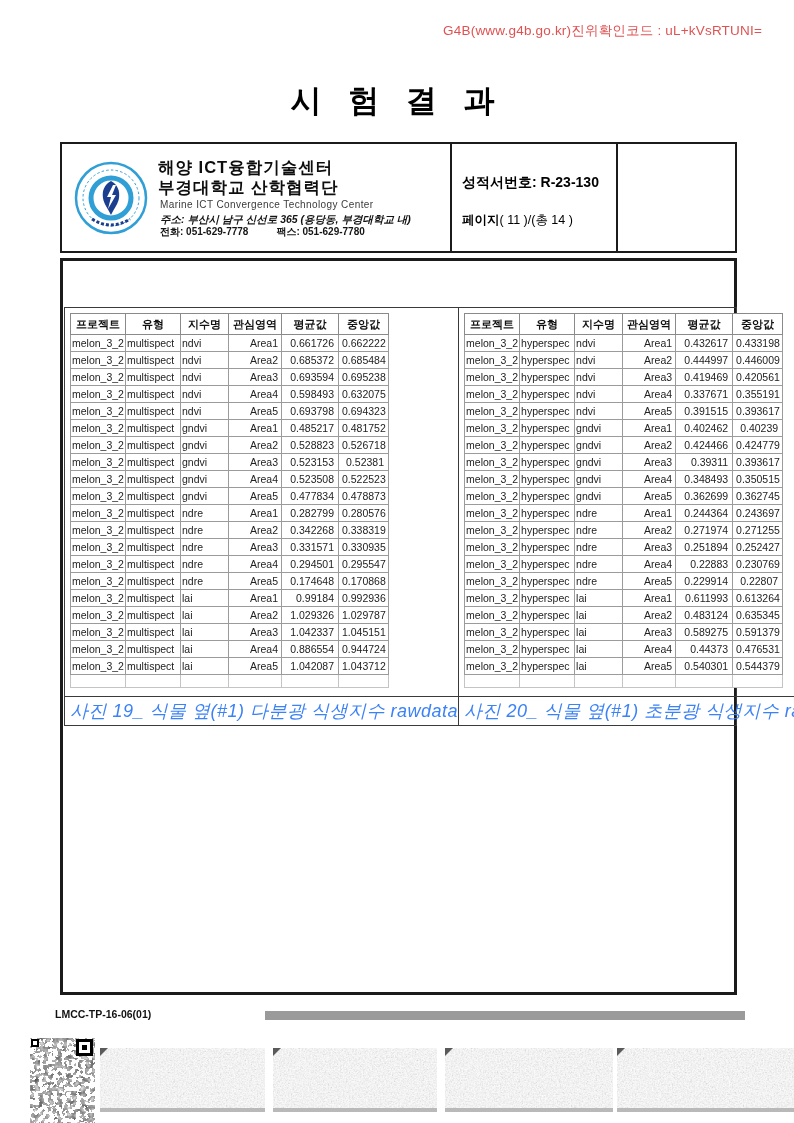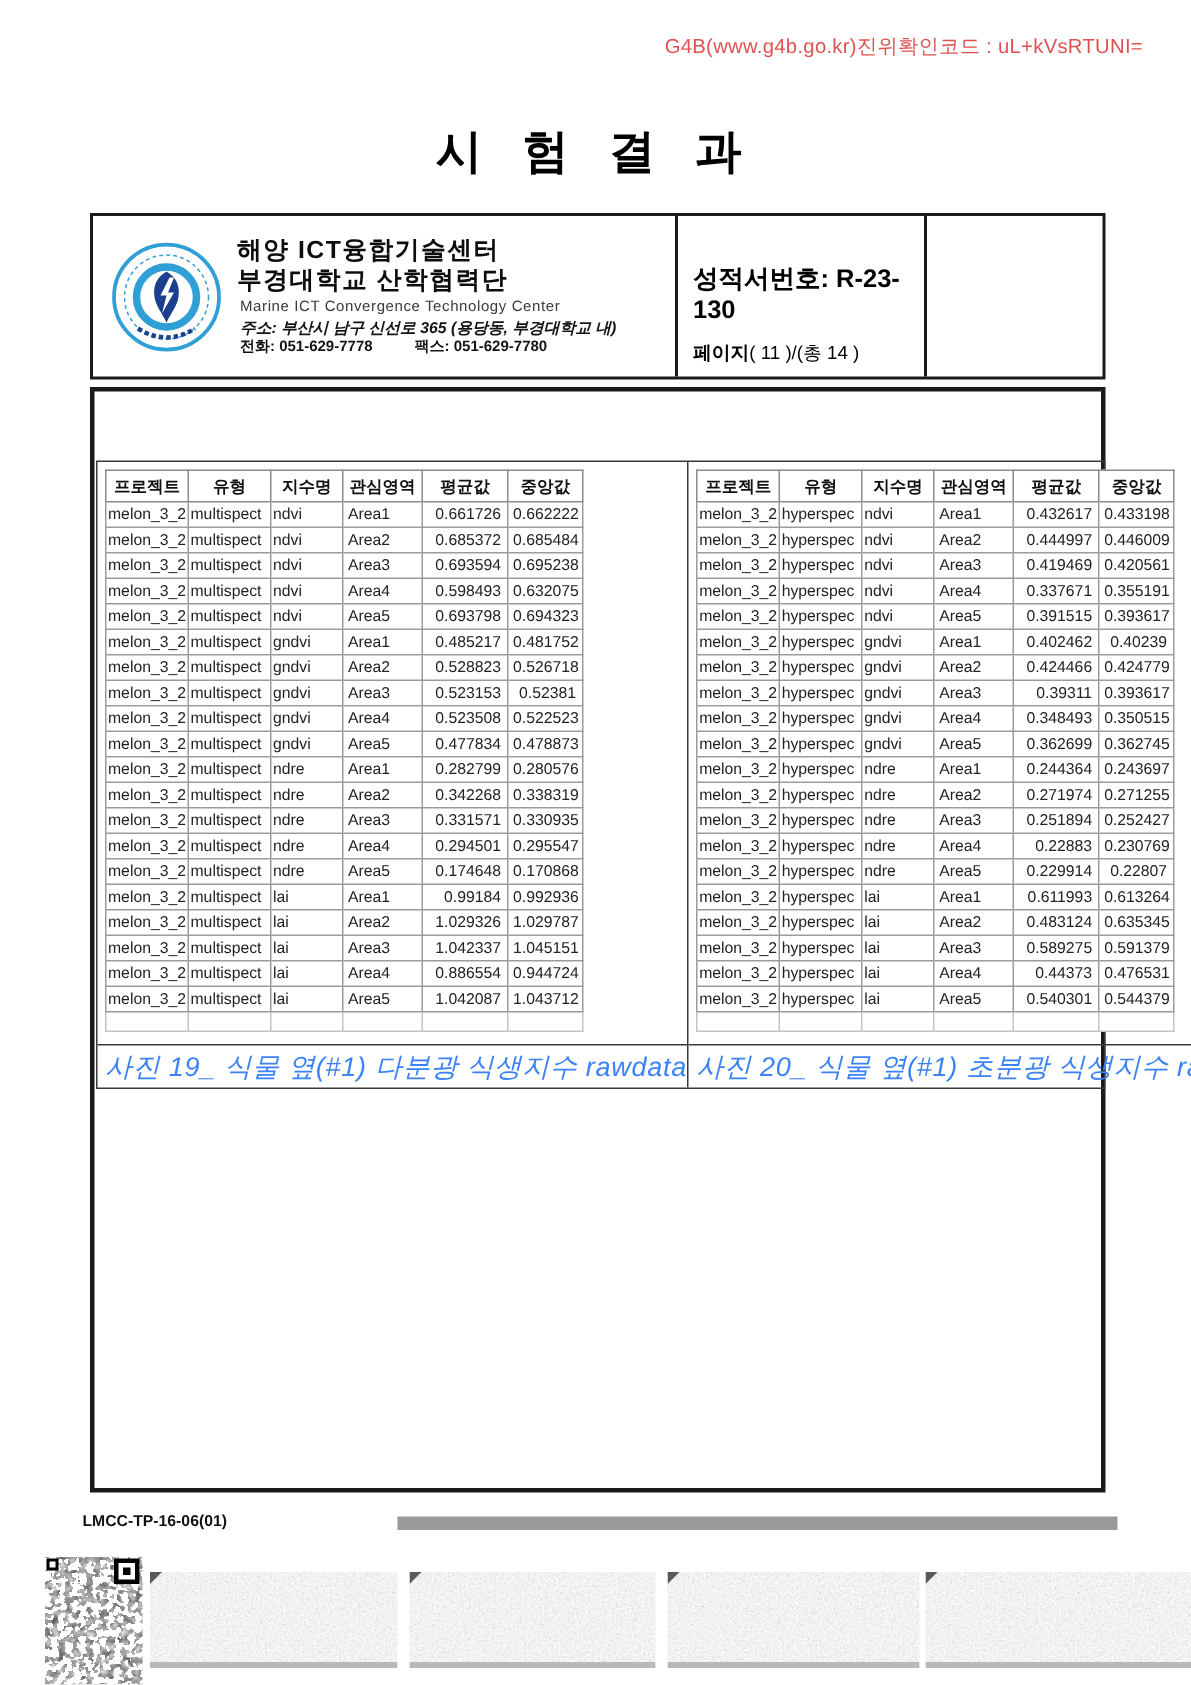--- a/index.html
+++ b/index.html
@@ -24,21 +24,21 @@
   .hcell-org { width:388px; display:flex; align-items:center; padding:6px 4px 6px 12px; }
   .hcell-report { width:166px; border-left:2px solid #1b1b1b; padding:30px 6px 6px 10px; }
   .hcell-empty { flex:1; border-left:2px solid #1b1b1b; }
   .logo-wrap { width:74px; height:74px; flex:0 0 74px; margin-right:10px; }
   .org-lines { line-height:1.25; }
   .org-kr { font-size:16.5px; font-weight:bold; color:#0d0d0d; letter-spacing:1px; }
   .org-en { font-size:10px; color:#3a3a3a; letter-spacing:0.4px; margin:1px 0 1px 2px; }
   .org-addr { font-size:10.5px; font-weight:bold; color:#141414; margin-left:2px;font-style:italic; }
   .org-tel { font-size:10px; font-weight:bold; color:#141414; margin-left:2px; }
   .org-tel .gap { display:inline-block; width:28px; }
-  .report-no { font-size:17px; font-weight:bold; color:#000; margin-bottom:10px; }
+  .report-no { font-size:14px; font-weight:bold; color:#000; margin-bottom:20px; }
   .page-line { font-size:12.5px; color:#000; }
   .page-line .b { font-weight:bold; }
   
   .main-box {
     position:absolute; left:60px; top:258px; width:677px; height:737px;
     border:3px solid #1b1b1b; background:#fff;
   }
   .section-title { font-size:13px; font-weight:bold; margin:13px 0 0 10px; letter-spacing:1px; }
   .panels {
     position:absolute; left:1px; top:46px; width:673px;
@@ -56,21 +56,21 @@
   table.data { border-collapse:collapse; table-layout:fixed; width:318px; background:#fff; }
   table.data th, table.data td {
     border:1px solid #9b9b9b; font-size:10.5px; color:#222;
     height:17px; padding:0 3px; overflow:hidden; white-space:nowrap;
   }
   table.data th {
     font-weight:bold; text-align:center; height:21px; font-size:11px;
     border-color:#8a8a8a; color:#111;
   }
   table.data td:nth-child(1), table.data td:nth-child(2), table.data td:nth-child(3) { text-align:left; padding:0 1px; }
-  table.data td:nth-child(4) { text-align:left; }
+  table.data td:nth-child(4) { text-align:right; }
   table.data td:nth-child(5), table.data td:nth-child(6) { text-align:right; padding-right:4px; }
   table.data tr.empty-row td { height:13px; border-color:#c4c4c4; }
   
   .footer-code { position:absolute; left:55px; top:1008px; font-size:10.5px; font-weight:bold; color:#111; }
   .footer-bar { position:absolute; left:265px; top:1011px; width:480px; height:9px; background:#9a9a9a; }
   .qr-block { position:absolute; left:30px; top:1038px; width:65px; height:85px; }
   .noise-block { position:absolute; top:1048px; height:64px; }
   .nb1 { left:100px; width:165px; }
   .nb2 { left:273px; width:164px; }
   .nb3 { left:445px; width:168px; }

